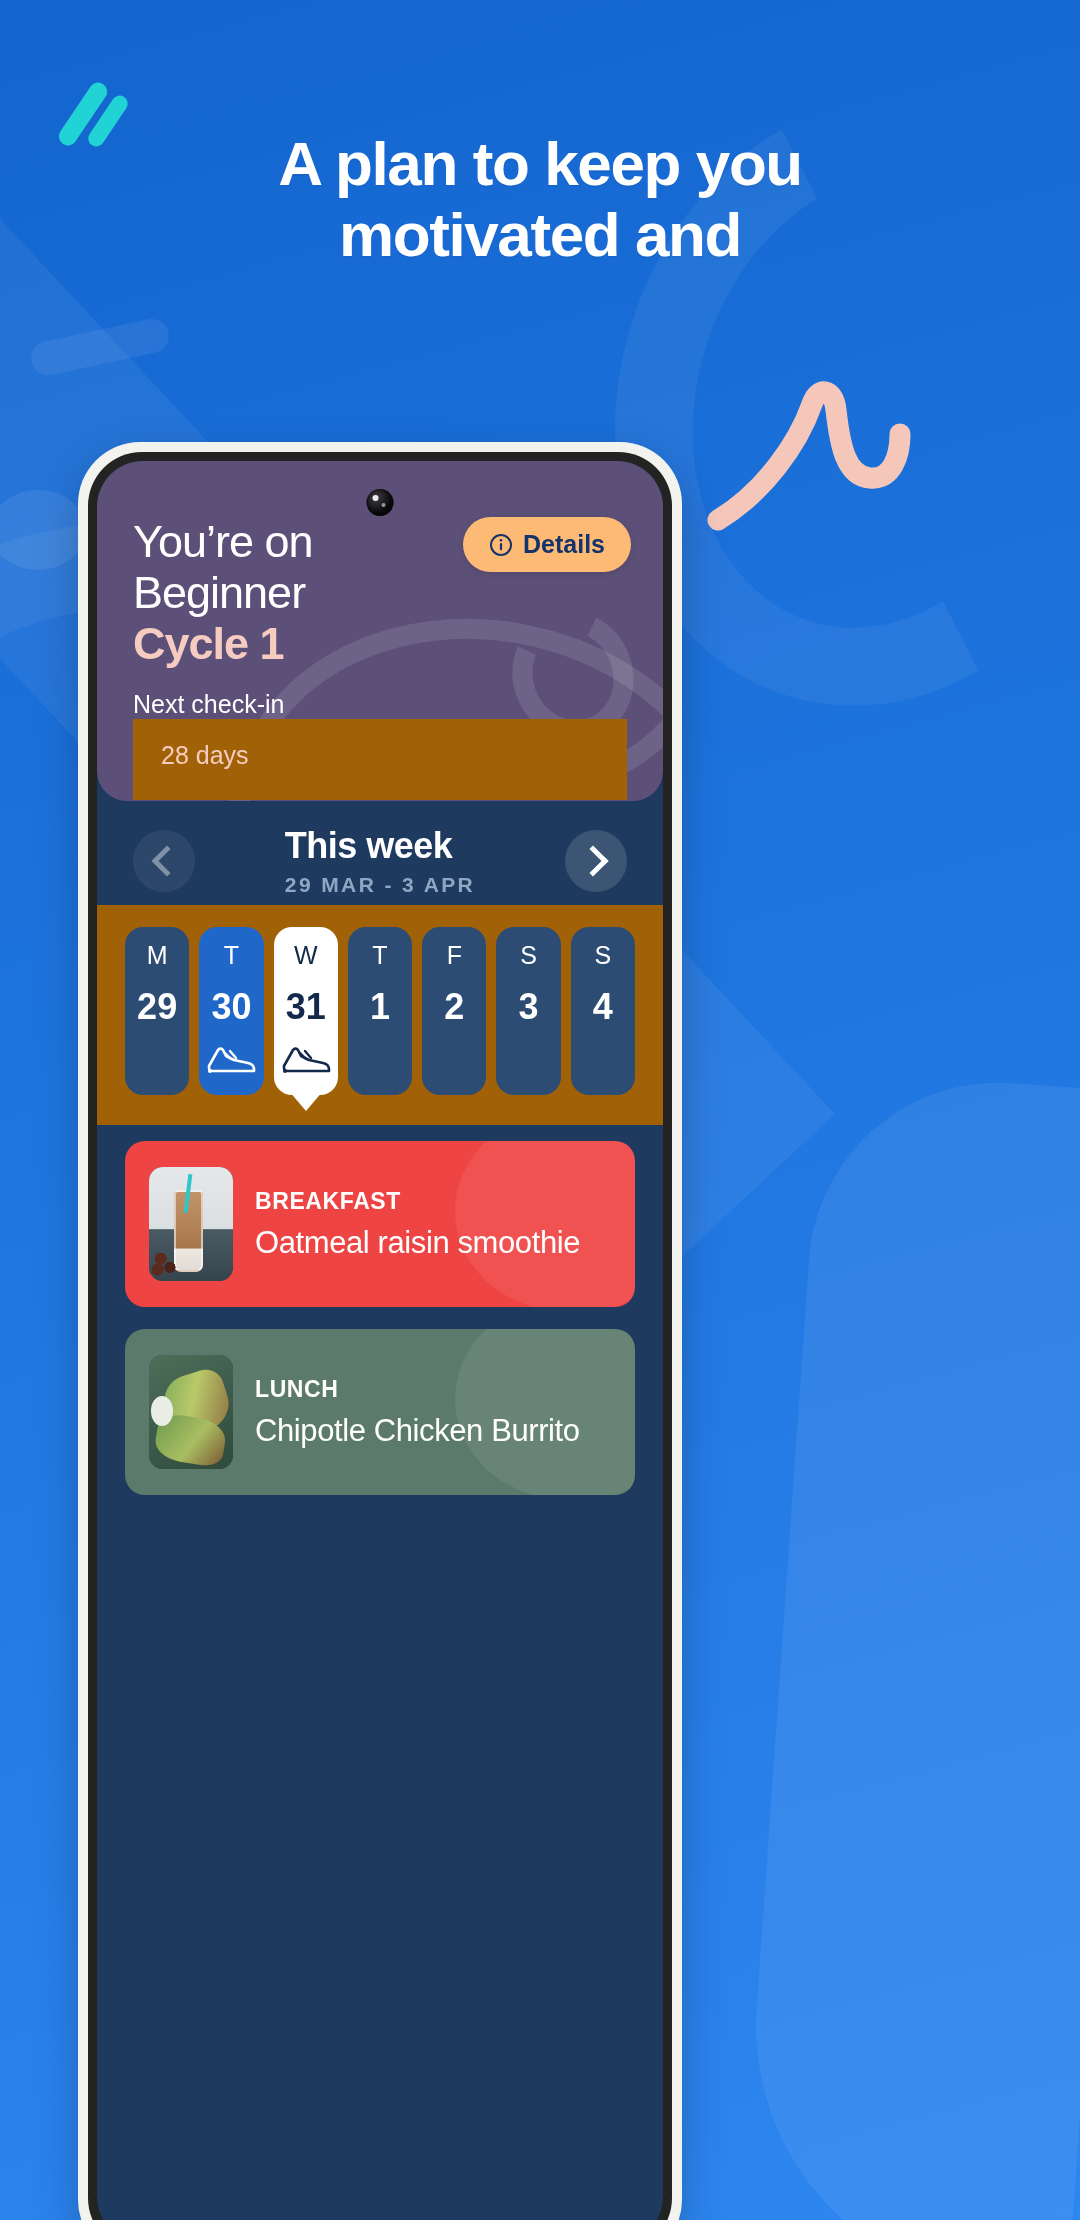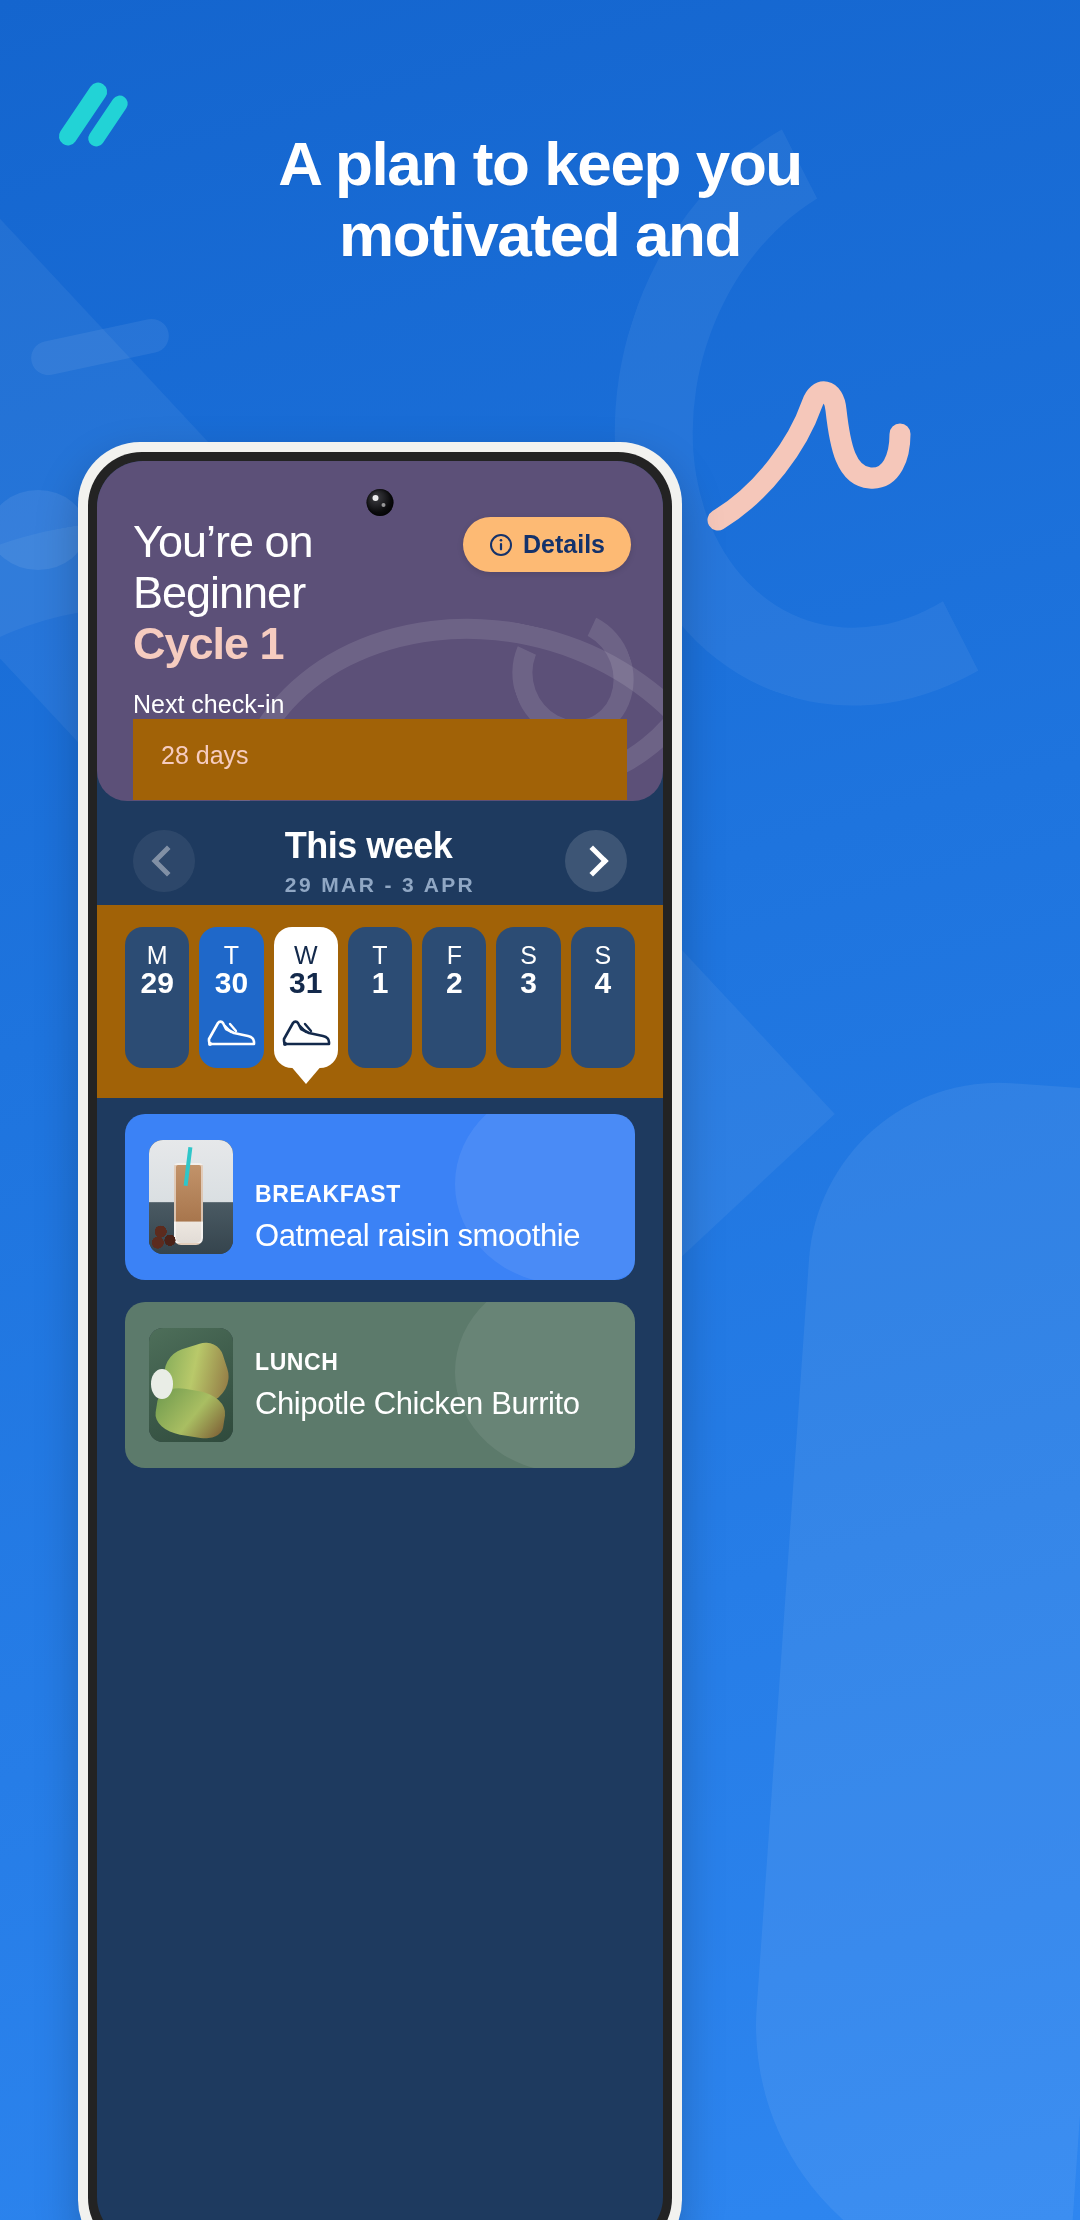--- a/index.html
+++ b/index.html
@@ -122,40 +122,40 @@
   .chev.r{ transform:rotate(45deg); border-color:#FFFFFF; margin-right:6px; }
   .weektitle{ }
   .weektitle .t{ color:#fff; font-size:36px; font-weight:bold; letter-spacing:-.5px; }
   .weektitle .r{ color:#90A7C4; font-size:21px; font-weight:bold; letter-spacing:2.4px; margin-top:6px; }
 
   
   .days{ background:#a16207; padding:22px 28px 30px 28px; display:flex; gap:10px; }
   .day{ position:relative; flex:1; background:#2C4C74; border-radius:18px;
     padding:16px 0 14px 0; text-align:center; color:#fff; }
   .day .dow{ font-size:25px; font-weight:500; line-height:1; }
-  .day .num{ font-size:30px; font-weight:bold; margin-top:0; line-height:1; }
+  .day .num{ font-size:36px; font-weight:bold; margin-top:21px; line-height:1; }
   .day .shoe{ height:46px; margin-top:10px; display:flex; align-items:center; justify-content:center; }
   .day.plain .shoe{ visibility:hidden; }
   .day.done{ background:#1F68C9; }
   .day.today{ background:#FFFFFF; color:#13294B; }
   .day.today:after{
     content:""; position:absolute; left:50%; bottom:-16px; transform:translateX(-50%);
     border-left:17px solid transparent; border-right:17px solid transparent;
     border-top:20px solid #fff;
   }
 
   
   .cards{ background:#1E3A5F; padding:16px 28px 0 28px; }
   .card{ position:relative; border-radius:20px; overflow:hidden;
     display:flex; align-items:center; gap:22px; margin-bottom:22px;
     padding:26px 24px; min-height:126px; }
   .card .blobdeco{ position:absolute; right:-40px; top:-30px; width:220px; height:200px;
     background:rgba(255,255,255,.08); border-radius:50% 0 40% 50%; }
   .card.workout{ background:#156E80; }
-  .card.breakfast{ background:#3b82f6;align-items:flex-end; }
+  .card.breakfast{ background:#ef4444; }
   .card.lunch{ background:#5C7A6B; }
   .card .thumb{ width:84px; height:114px; border-radius:14px; flex:none; overflow:hidden;
     position:relative; background:#2f3b42; }
   .card .ico{ width:90px; flex:none; display:flex; align-items:center; justify-content:center; }
   .card .txt{ position:relative; z-index:2; }
   .card .kicker{ color:#FFFFFF; font-size:23px; font-weight:bold; letter-spacing:.6px; }
   .card .title{ color:#FFFFFF; font-size:31px; font-weight:500; margin-top:10px; letter-spacing:-.4px; }
 
   
   .sm-bg{ position:absolute; inset:0; background:linear-gradient(180deg,#E6E8EA 0%,#DADFE2 54%,#4A5A63 55%,#35444D 100%); }

